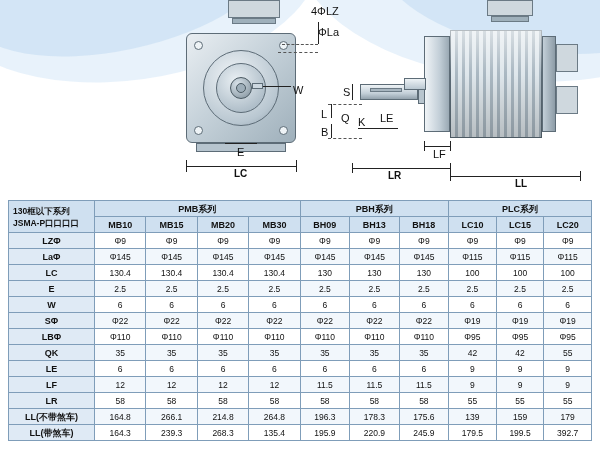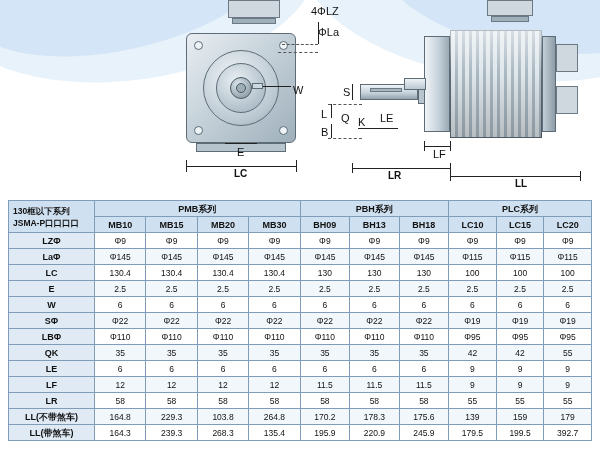--- a/index.html
+++ b/index.html
@@ -380,24 +380,24 @@
             <td>58</td>
             <td>58</td>
             <td>58</td>
             <td>55</td>
             <td>55</td>
             <td>55</td>
           </tr>
           <tr class="alt">
             <td class="rowhdr">LL(不带煞车)</td>
             <td>164.8</td>
-            <td>229.3</td>
-            <td>103.8</td>
+            <td>266.1</td>
+            <td>214.8</td>
             <td>264.8</td>
-            <td>170.2</td>
+            <td>196.3</td>
             <td>178.3</td>
             <td>175.6</td>
             <td>139</td>
             <td>159</td>
             <td>179</td>
           </tr>
           <tr>
             <td class="rowhdr">LL(带煞车)</td>
             <td>164.3</td>
             <td>239.3</td>

